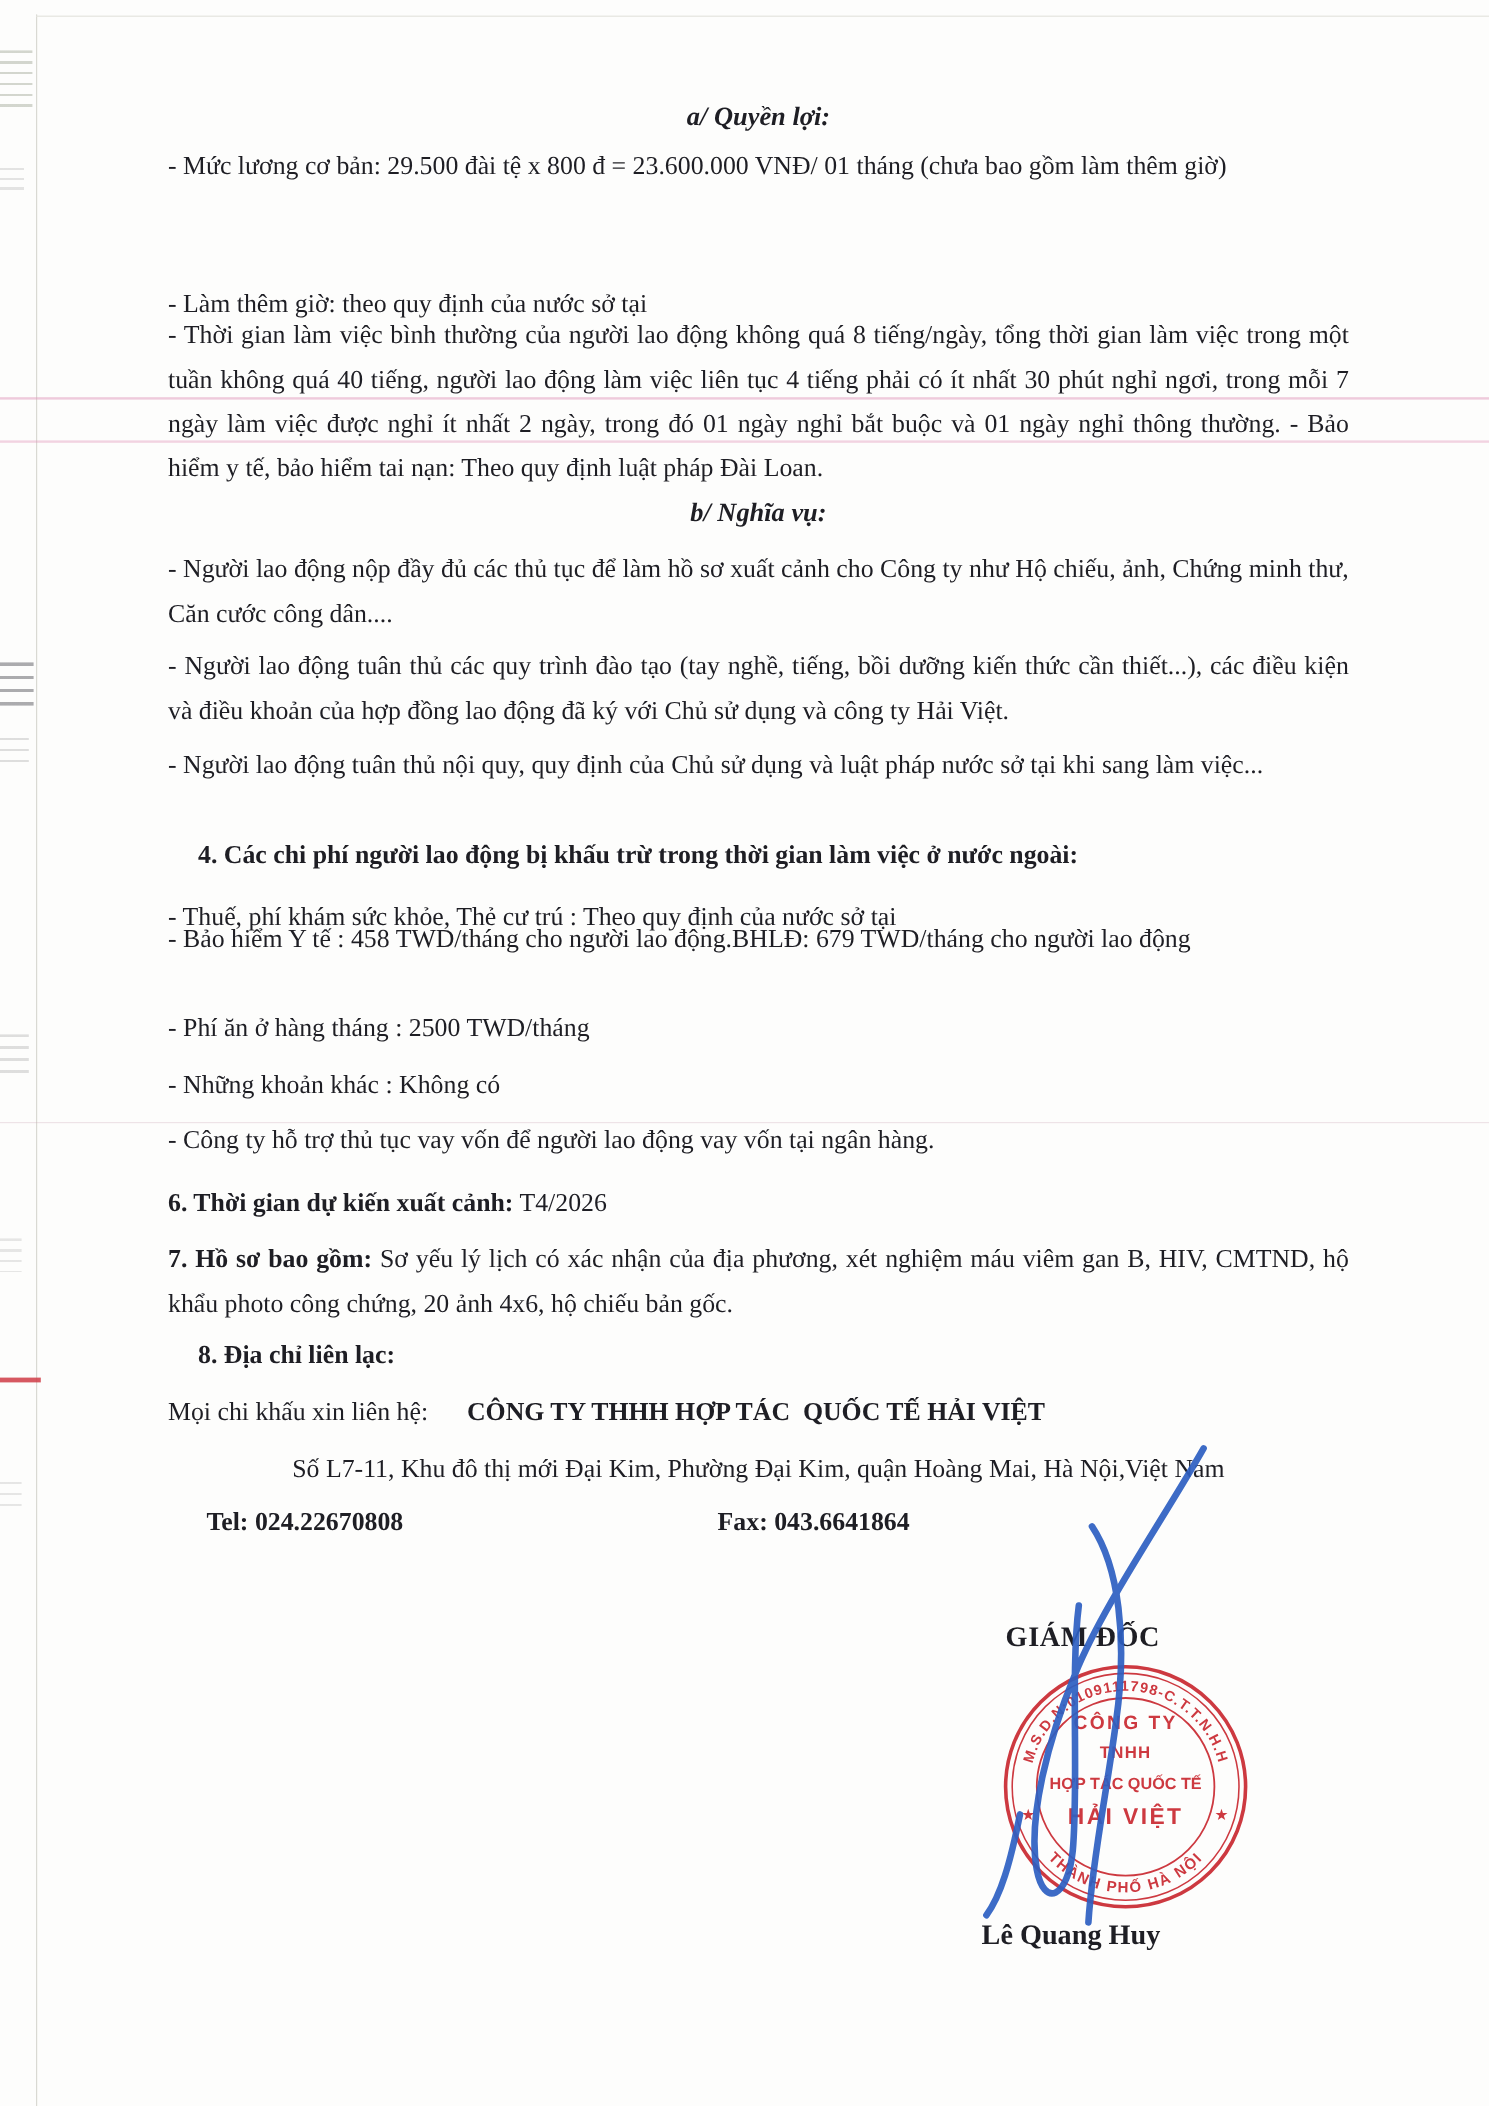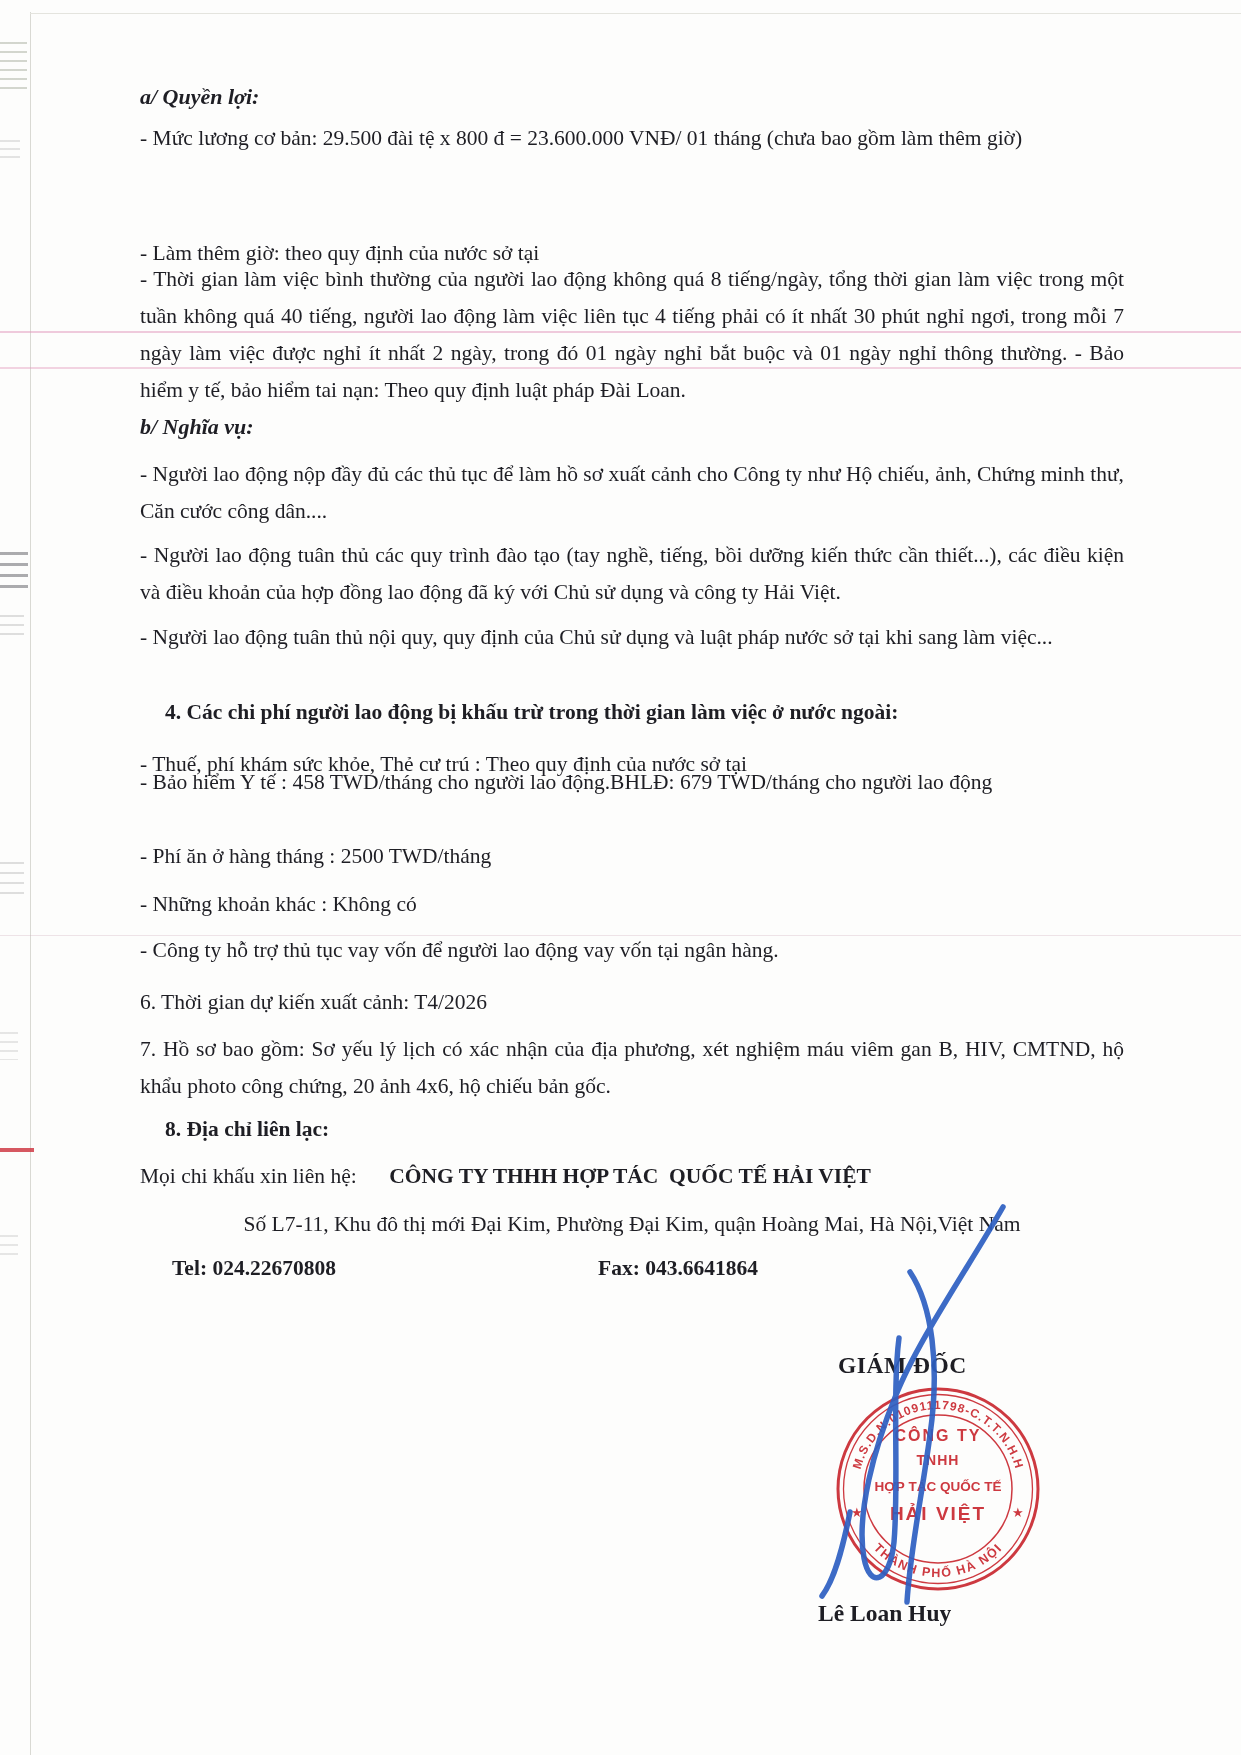--- a/index.html
+++ b/index.html
@@ -8,23 +8,23 @@
     width:1241px;height:1755px;position:relative;
     background:#fdfdfc;overflow:hidden;
     font-family:"Liberation Serif","DejaVu Serif",serif;
     color:#1e1e24;
   }
   .para{
     position:absolute;left:140px;width:984px;
     font-size:21.5px;line-height:37px;text-align:justify;
     margin:0;color:#1e1e24;
   }
-  .h-italic{font-weight:bold;font-style:italic;font-size:22px;text-align:left;}
+  .h-italic{font-weight:bold;font-style:italic;font-size:22px;text-align:center;}
   .h-bold{font-weight:bold;text-align:left;margin-left:25px;}
-  .b{font-weight:normal;}
+  .b{font-weight:bold;}
   .company{font-weight:bold;white-space:pre-wrap;margin-left:27px;}
   .telfax{position:absolute;top:1256px;left:0;width:1241px;font-size:21.5px;font-weight:bold;}
   .tel{position:absolute;left:140px;top:0;margin-left:32px;}
   .fax{position:absolute;left:598px;top:0;}
   .director{position:absolute;left:838px;top:1352px;font-size:23.5px;font-weight:bold;letter-spacing:.5px;}
   .signer{position:absolute;left:818px;top:1600px;font-size:23.5px;font-weight:bold;}
   
   .art{position:absolute;pointer-events:none;}
   .edge-v{left:30px;top:12px;width:1px;height:1743px;background:#d9d9d3;}
   .edge-h{left:30px;top:13px;width:1211px;height:1px;background:#e4e4de;}
@@ -87,21 +87,21 @@
 <p class="para" style="top:1158px;text-align:left"><span>Mọi chi khấu xin liên hệ: </span><span class="company">CÔNG TY THHH HỢP TÁC  QUỐC TẾ HẢI VIỆT</span></p>
 
 <p class="para" style="top:1206px;text-align:center">Số L7-11, Khu đô thị mới Đại Kim, Phường Đại Kim, quận Hoàng Mai, Hà Nội,Việt Nam</p>
 
 <div class="telfax">
   <span class="tel">Tel: 024.22670808</span>
   <span class="fax">Fax: 043.6641864</span>
 </div>
 
 <div class="director">GIÁM ĐỐC</div>
-<div class="signer">Lê Loan Huy</div>
+<div class="signer">Lê Quang Huy</div>
 
 <svg class="stamp-svg" viewBox="0 0 220 220" aria-hidden="true">
   <defs>
     <path id="arcTop" d="M 40.7 150 A 80 80 0 1 1 179.3 150" fill="none"></path>
     <path id="arcBottom" d="M 22 110 A 88 88 0 1 0 198 110" fill="none"></path>
   </defs>
   <circle cx="110" cy="110" r="100" fill="none" stroke="#c8242c" stroke-width="3"></circle>
   <circle cx="110" cy="110" r="94.5" fill="none" stroke="#c8242c" stroke-width="1.3"></circle>
   <circle cx="110" cy="110" r="74" fill="none" stroke="#c8242c" stroke-width="1.5"></circle>
   <text class="stamp-txt" font-size="12" letter-spacing="1" fill="#c8242c"><textPath href="#arcTop" startOffset="50%" text-anchor="middle">M.S.D.N:0109111798-C.T.T.N.H.H</textPath></text>

